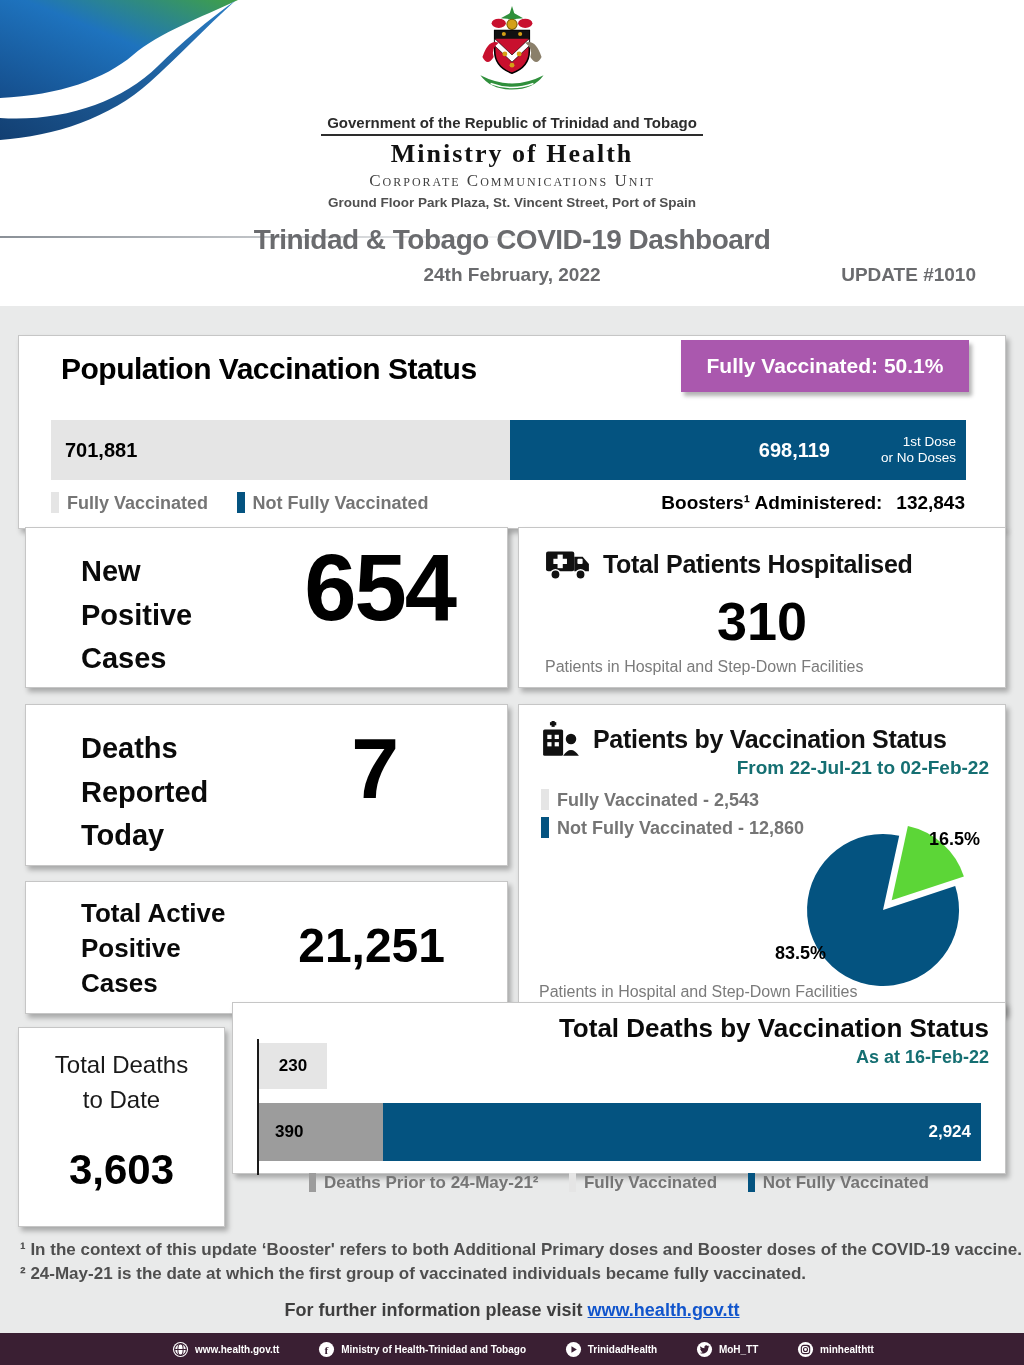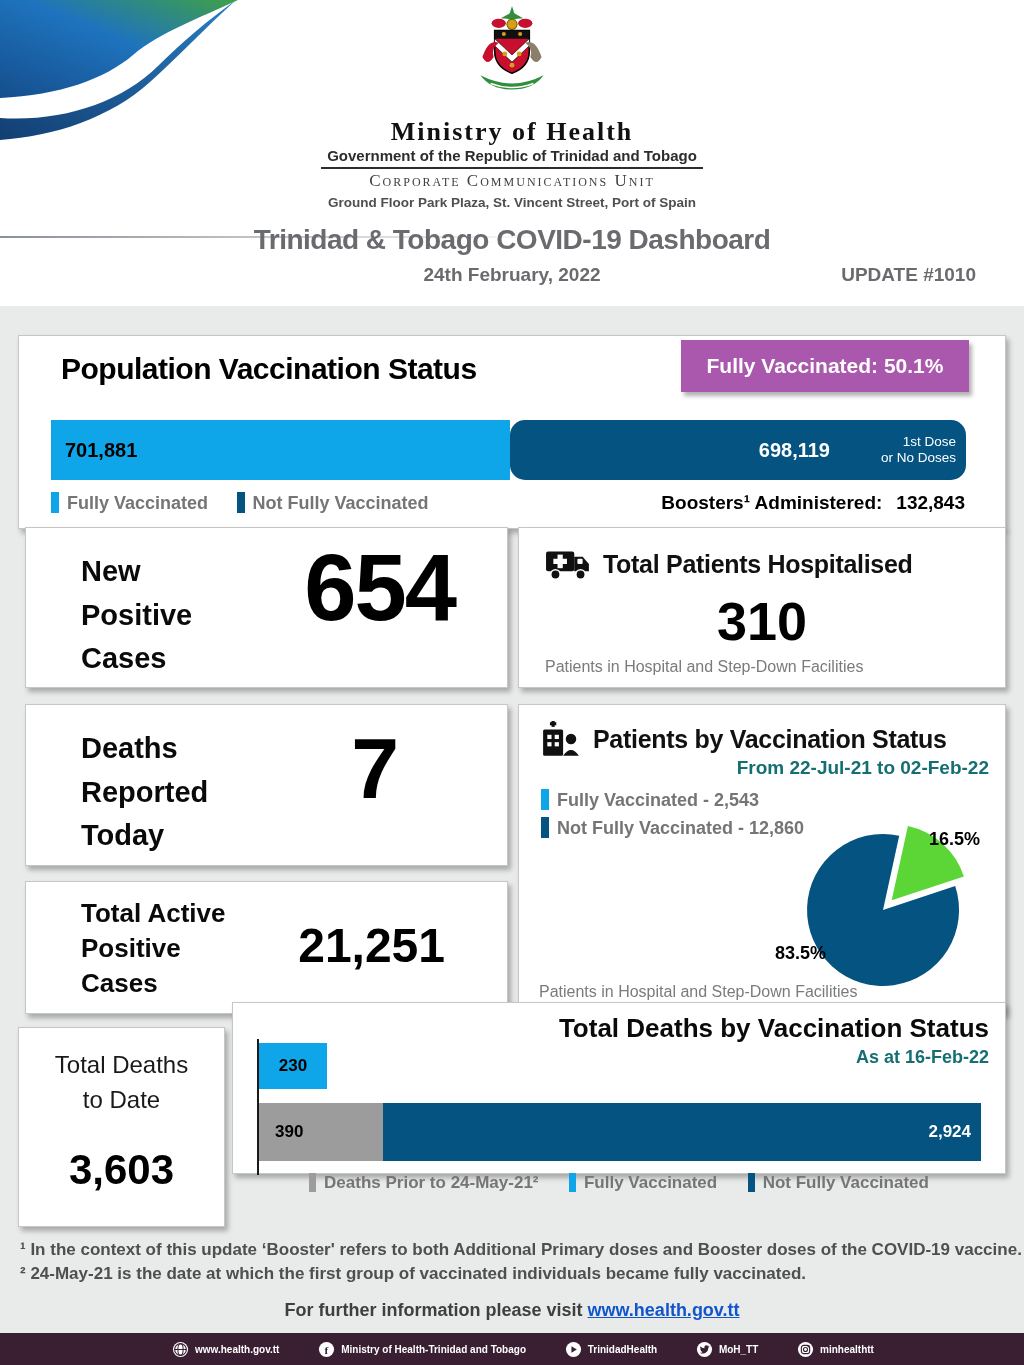--- a/index.html
+++ b/index.html
@@ -24,39 +24,39 @@
     font-weight:bold; color:#6a6b6e; letter-spacing:-0.5px; }
   #main-date { left:0; top:264px; width:1024px; text-align:center; font-size:19px;
     font-weight:bold; color:#6a6b6e; }
   #update-no { right:48px; top:264px; font-size:19px; font-weight:bold; color:#6a6b6e; }
 
   
   #content-bg { left:0; top:306px; width:1024px; height:1027px; background:#e9eaea; }
   .panel { position:absolute; background:#fff; border:1px solid #c6c6c6;
     box-shadow:3px 4px 5px rgba(0,0,0,0.28); }
 
-  .green-bg { background:#0ea5e9;text-align:right; }
+  .green-bg { background:#e5e5e5;text-align:right; }
   .blue-bg  { background:#045380; }
   .gray-bg  { background:#9c9c9c; }
   .tick { display:inline-block; width:8px; height:21px; margin-right:8px; vertical-align:-4px; }
   .legend-text { font-size:18px; font-weight:bold; color:#757575; }
   .teal { color:#156f72; }
   .caption { font-size:16px; color:#7b7b7b; }
 
   
   #pop-panel { left:18px; top:314px; width:988px; height:194px;margin-top:21px; }
   #pop-heading { left:42px; top:16px; font-size:30px; font-weight:bold; color:#000; letter-spacing:-0.5px; }
   #pop-badge { left:662px; top:4px; width:288px; height:52px; background:#aa58ae;
     box-shadow:3px 4px 4px rgba(0,0,0,0.3); display:flex; align-items:center; justify-content:center; }
   #pop-badge span { color:#fff; font-size:21px; font-weight:bold; }
   #pop-bar { left:32px; top:84px; width:915px; height:60px; display:flex; }
   #pop-seg-fully { display:flex; align-items:center; padding-left:14px;
     font-size:20px; font-weight:bold; color:#000; }
   #pop-seg-notfully { flex:1; display:flex; align-items:center; justify-content:flex-end;
-    padding-right:10px; color:#fff;border-radius:15px; }
+    padding-right:10px; color:#fff; }
   #pop-notfully-value { font-size:20px; font-weight:bold; }
   #first-dose-note { font-size:13.5px; text-align:right; line-height:1.15; margin-left:38px; width:88px; }
   #pop-legend { left:32px; top:156px; }
   #pop-legend .item { margin-right:24px; display:inline-block; }
   #boosters-line { right:40px; top:156px; font-size:19px; font-weight:bold; color:#000; }
   #boosters-value { margin-left:14px; }
 
   
   .stat-label { font-size:29px; font-weight:bold; color:#0a0a0a; line-height:1.5; }
   #new-cases-panel { left:25px; top:527px; width:483px; height:161px; }
@@ -152,22 +152,22 @@
     <circle cx="37" cy="27.5" r="2" fill="#d4a017"></circle>
       <circle cx="53" cy="27.5" r="2" fill="#d4a017"></circle>
     <circle cx="38" cy="47" r="2.4" fill="#d4a017"></circle>
       <circle cx="52" cy="47" r="2.4" fill="#d4a017"></circle>
       <circle cx="45" cy="58" r="2.4" fill="#d4a017"></circle>
     <path d="M16,50 q6,-18 16,-14 q-8,6 -5,14 q-6,10 -11,0 Z" fill="#c8102e"></path>
     <path d="M74,50 q-6,-18 -16,-14 q8,6 5,14 q6,10 11,0 Z" fill="#8a7f6a"></path>
     <path d="M14,68 q31,16 62,0 q-10,14 -31,14 q-21,0 -31,-14 Z" fill="#2f8f3b"></path>
     <path d="M24,76 q21,8 42,0" stroke="#fff" stroke-width="1.5" fill="none"></path>
   </svg>
+  <div><span id="gov-line">Government of the Republic of Trinidad and Tobago</span></div>
   <div id="ministry">Ministry of Health</div>
-  <div><span id="gov-line">Government of the Republic of Trinidad and Tobago</span></div>
   <div id="ccu">Corporate Communications Unit</div>
   <div id="address">Ground Floor Park Plaza, St. Vincent Street, Port of Spain</div>
 </div>
 
 <div id="main-title" class="abs">Trinidad &amp; Tobago COVID-19 Dashboard</div>
 <div id="main-date" class="abs">24th February, 2022</div>
 <div id="update-no" class="abs">UPDATE #1010</div>
 
 <div id="content-bg" class="abs"></div>
 

